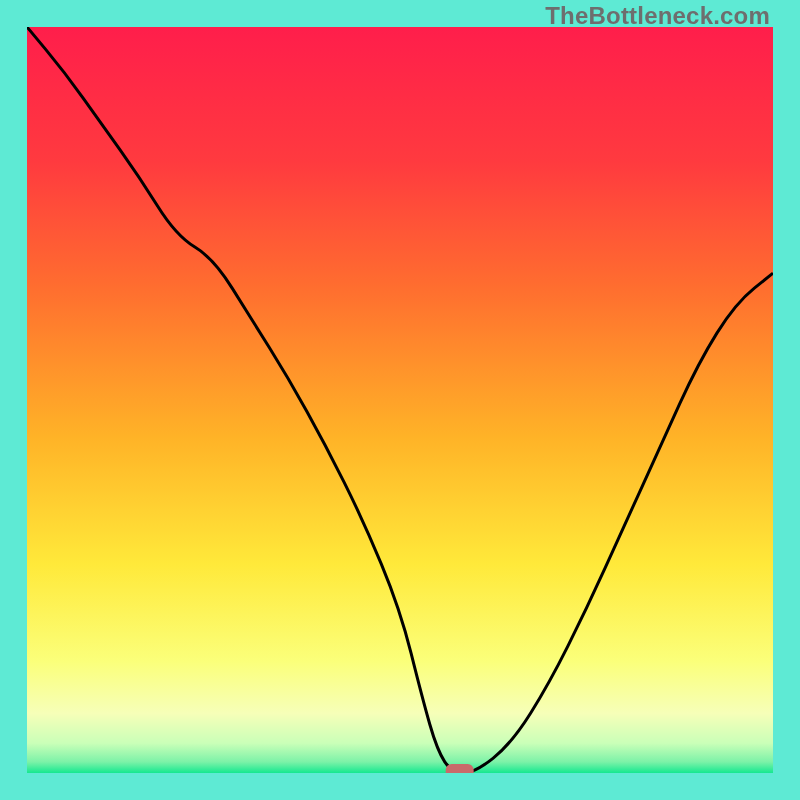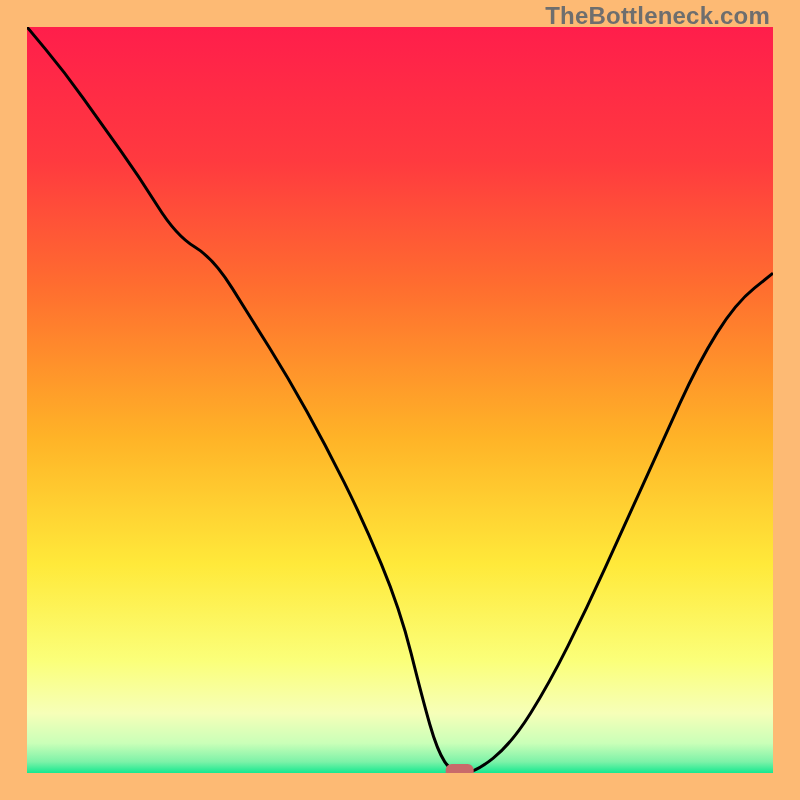--- a/index.html
+++ b/index.html
@@ -8,21 +8,21 @@
     width: 800px;
     height: 800px;
     background: #000;
     font-family: Arial, Helvetica, sans-serif;
     overflow: hidden;
   }
   .frame {
     position: relative;
     width: 800px;
     height: 800px;
-    background: #fdba74;
+    background: #5eead4;
   }
   .plot {
     position: absolute;
     left: 27px;
     top: 27px;
     width: 746px;
     height: 746px;
     overflow: hidden;
   }
   .watermark {

